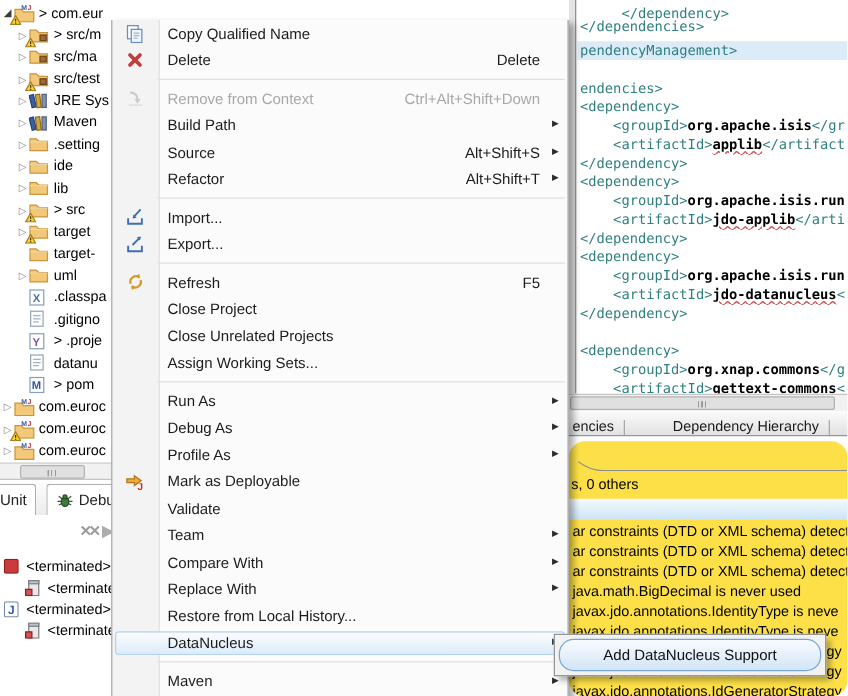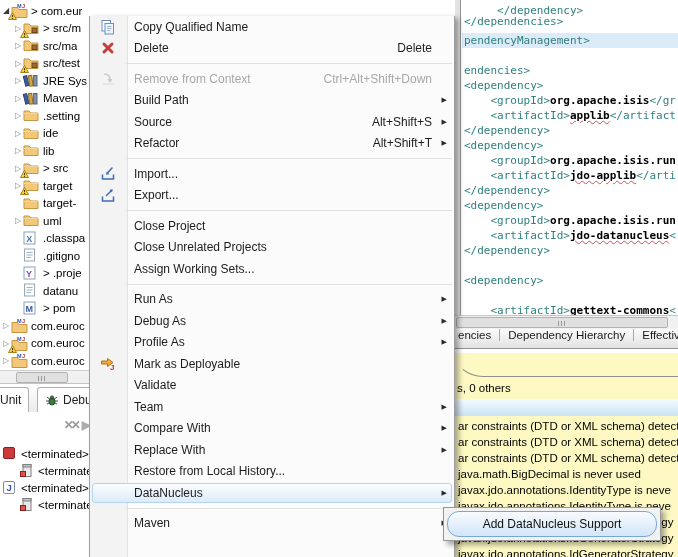--- a/index.html
+++ b/index.html
@@ -40,26 +40,26 @@
   #editor { position:absolute; left:0; top:0; width:223px; height:315px; background:#fff; overflow:hidden; }
   .ruler { position:absolute; left:0; top:0; width:6px; height:315px; background:#e3e3e3; border-right:1px solid #919191; }
   .cur-line { position:absolute; left:7px; right:0; height:15px; background:#dcebf8; }
   .code-line { position:absolute; left:9px; height:15px; line-height:15px; font-family:"DejaVu Sans Mono", monospace; font-size:11px; white-space:pre; }
   .seg-tag { color:#2f7f7f; }
   .seg-value { color:#000; font-weight:bold; }
   .misspelled { text-decoration:underline; text-decoration-style:wavy; text-decoration-color:#d45454; text-decoration-thickness:1px; }
   #editor-scroll { position:absolute; left:0; top:315px; width:223px; height:14px; background:#f1f1f1; border-top:1px solid #c6c6c6; }
   #editor-scroll .hthumb { left:1px; width:212px; }
 
-  #editor-tabs { position:absolute; left:0; top:329px; width:223px; height:20px; display:flex; align-items:flex-start;
-    background:linear-gradient(#fbfbfb,#e2e2e2); border-bottom:1px solid #969696; font-size:11.5px; color:#1a1a1a; }
+  #editor-tabs { position:absolute; left:0; top:329px; width:223px; height:20px; display:flex; align-items:flex-end;
+    background:linear-gradient(#fbfbfb,#e2e2e2); border-bottom:1px solid #969696; font-size:11.5px; color:#1a1a1a;gap:30px; }
   .etab { display:flex; align-items:center; padding:0 8px; border-right:1px solid #a9a9a9; white-space:nowrap; }
   .etab:first-child { padding-left:3px; }
 
-  #problems { position:absolute; left:0; top:353px; width:223px; height:204px; background:#fef9c3; overflow:hidden; }
+  #problems { position:absolute; left:0; top:353px; width:223px; height:204px; background:#fde047; overflow:hidden;border-radius:13px; }
   .ptab-curve { position:absolute; left:0; top:0; width:223px; height:24px;
     border-bottom:1px solid #8f8f8f; border-left:1px solid rgba(0,0,0,0); border-bottom-left-radius:28px 23px; }
   .psummary { position:absolute; left:2px; top:29px; font-size:11.5px; color:#000; white-space:nowrap; }
   .pband { position:absolute; left:0; top:46px; width:223px; height:17px; background:linear-gradient(#f4fafe,#cbe4f6); }
   .prow { position:absolute; left:3px; height:16px; line-height:16px; font-size:11.5px; color:#000; white-space:nowrap; }
 
   
   #context-menu { position:absolute; left:89px; top:16px; width:366px; height:557px; background:#fbfbfb;
     border-left:1px solid #9e9e9e; border-right:1px solid #9e9e9e; box-shadow:4px 2px 5px rgba(0,0,0,0.33);
     z-index:10; overflow:hidden; }
@@ -444,20 +444,21 @@
       <div class="code-line" style="top: 138px;"><span class="seg-tag">&lt;dependency&gt;</span></div>
       <div class="code-line" style="top: 153px;"><span class="seg-tag">    &lt;groupId&gt;</span><span class="seg-value">org.apache.isis.run</span></div>
       <div class="code-line" style="top: 168px;"><span class="seg-tag">    &lt;artifactId&gt;</span><span class="seg-value misspelled">jdo-applib</span><span class="seg-tag">&lt;/arti</span></div>
       <div class="code-line" style="top: 183px;"><span class="seg-tag">&lt;/dependency&gt;</span></div>
       <div class="code-line" style="top: 198px;"><span class="seg-tag">&lt;dependency&gt;</span></div>
       <div class="code-line" style="top: 213px;"><span class="seg-tag">    &lt;groupId&gt;</span><span class="seg-value">org.apache.isis.run</span></div>
       <div class="code-line" style="top: 228px;"><span class="seg-tag">    &lt;artifactId&gt;</span><span class="seg-value misspelled">jdo-datanucleus</span><span class="seg-tag">&lt;</span></div>
       <div class="code-line" style="top: 243px;"><span class="seg-tag">&lt;/dependency&gt;</span></div>
       <div class="code-line" style="top: 258px;"></div>
       <div class="code-line" style="top: 273px;"><span class="seg-tag">&lt;dependency&gt;</span></div>
+      <div class="code-line" style="top: 288px;"><span class="seg-tag">    &lt;groupId&gt;</span><span class="seg-value">org.xnap.commons</span><span class="seg-tag">&lt;/g</span></div>
       <div class="code-line" style="top: 303px;"><span class="seg-tag">    &lt;artifactId&gt;</span><span class="seg-value misspelled">gettext-commons</span><span class="seg-tag">&lt;</span></div>
     </div>
   <div id="editor-scroll">
     <div class="hthumb"></div>
   </div>
   <div id="editor-tabs">
     <div class="etab">
         <span>encies</span>
       </div>
     <div class="etab">
@@ -557,20 +558,32 @@
         <svg width="16" height="15" viewBox="0 0 16 15">
           <path d="M2.5 8.5 v4.5 h11 v-4.5" fill="none" stroke="#3d6db5" stroke-width="1.5"></path>
           <line x1="6" y1="8" x2="11.5" y2="2.5" stroke="#3d6db5" stroke-width="1.5"></line>
           <path d="M12.8 1.2 l-3.4 0.6 l2.6 2.6 z" fill="#3d6db5"></path>
         </svg>
       </span>
       <span class="mi-label">Export...</span>
     </div>
     <div class="menu-sep"></div>
     <div class="menu-item">
+      <span class="mi-icon">
+        <svg width="15" height="15" viewBox="0 0 15 15">
+          <path d="M3.5 9 a4.5 4.5 0 0 1 7-5" fill="none" stroke="#d59a28" stroke-width="1.8"></path>
+          <path d="M10.5 1 l0.4 3.6 L7.6 3 z" fill="#d59a28"></path>
+          <path d="M11.5 6 a4.5 4.5 0 0 1 -7 5" fill="none" stroke="#d59a28" stroke-width="1.8"></path>
+          <path d="M4.5 14 l-0.4-3.6 L7.4 12 z" fill="#d59a28"></path>
+        </svg>
+      </span>
+      <span class="mi-label">Refresh</span>
+      <span class="mi-short">F5</span>
+    </div>
+    <div class="menu-item">
       <span class="mi-icon"></span>
       <span class="mi-label">Close Project</span>
     </div>
     <div class="menu-item">
       <span class="mi-icon"></span>
       <span class="mi-label">Close Unrelated Projects</span>
     </div>
     <div class="menu-item">
       <span class="mi-icon"></span>
       <span class="mi-label">Assign Working Sets...</span>

